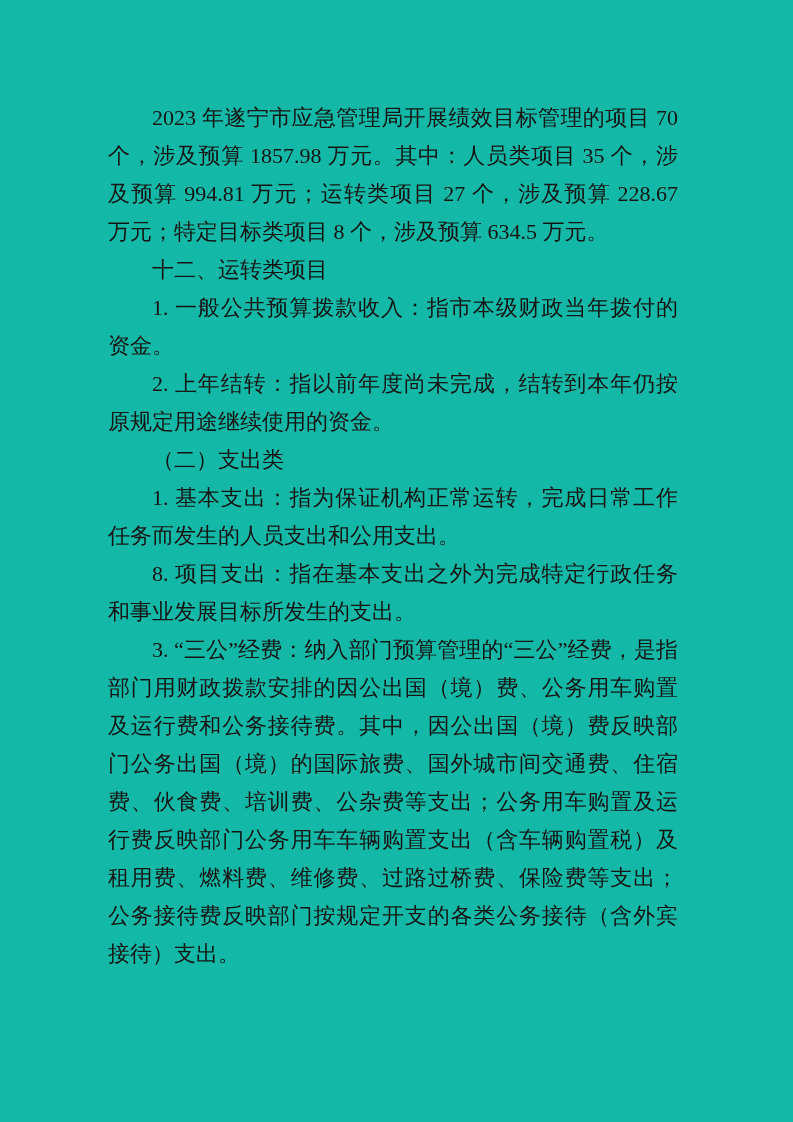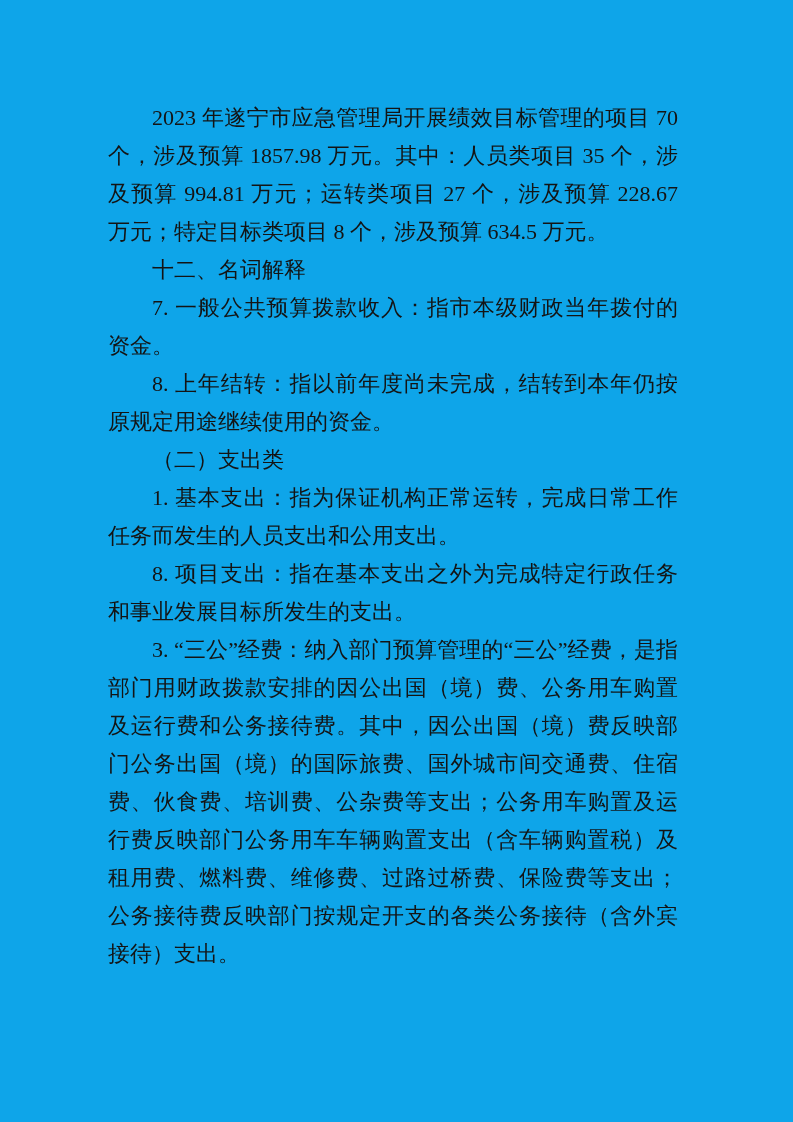--- a/index.html
+++ b/index.html
@@ -4,21 +4,21 @@
 <style>
   html, body {
     margin: 0;
     padding: 0;
     background: #ffffff;
   }
   .page {
     position: relative;
     width: 793px;
     height: 1122px;
-    background: #0ea5e9;
+    background: #14b8a6;
     overflow: hidden;
     font-family: "Liberation Serif", serif;
     color: #141414;
   }
   .content {
     position: absolute;
     left: 108px;
     top: 99px;
     width: 570px;
   }
@@ -45,26 +45,26 @@
   }
 </style>
 </head>
 <body>
 
 <div class="page">
   <div class="content">
 
     <p class="body-paragraph">2023 年遂宁市应急管理局开展绩效目标管理的项目 70 个，涉及预算 1857.98 万元。其中：人员类项目 35 个，涉及预算 994.81 万元；运转类项目 27 个，涉及预算 228.67 万元；特定目标类项目 8 个，涉及预算 634.5 万元。</p>
 
-    <h2 class="section-heading">十二、名词解释</h2>
+    <h2 class="section-heading">十二、运转类项目</h2>
 
 
-    <p class="body-paragraph">7. 一般公共预算拨款收入：指市本级财政当年拨付的资金。</p>
+    <p class="body-paragraph">1. 一般公共预算拨款收入：指市本级财政当年拨付的资金。</p>
 
-    <p class="body-paragraph">8. 上年结转：指以前年度尚未完成，结转到本年仍按原规定用途继续使用的资金。</p>
+    <p class="body-paragraph">2. 上年结转：指以前年度尚未完成，结转到本年仍按原规定用途继续使用的资金。</p>
 
     <p class="subsection-title">（二）支出类</p>
 
     <p class="body-paragraph">1. 基本支出：指为保证机构正常运转，完成日常工作任务而发生的人员支出和公用支出。</p>
 
     <p class="body-paragraph">8. 项目支出：指在基本支出之外为完成特定行政任务和事业发展目标所发生的支出。</p>
 
     <p class="body-paragraph">3. “三公”经费：纳入部门预算管理的“三公”经费，是指部门用财政拨款安排的因公出国（境）费、公务用车购置及运行费和公务接待费。其中，因公出国（境）费反映部门公务出国（境）的国际旅费、国外城市间交通费、住宿费、伙食费、培训费、公杂费等支出；公务用车购置及运行费反映部门公务用车车辆购置支出（含车辆购置税）及租用费、燃料费、维修费、过路过桥费、保险费等支出；公务接待费反映部门按规定开支的各类公务接待（含外宾接待）支出。</p>
 
 

